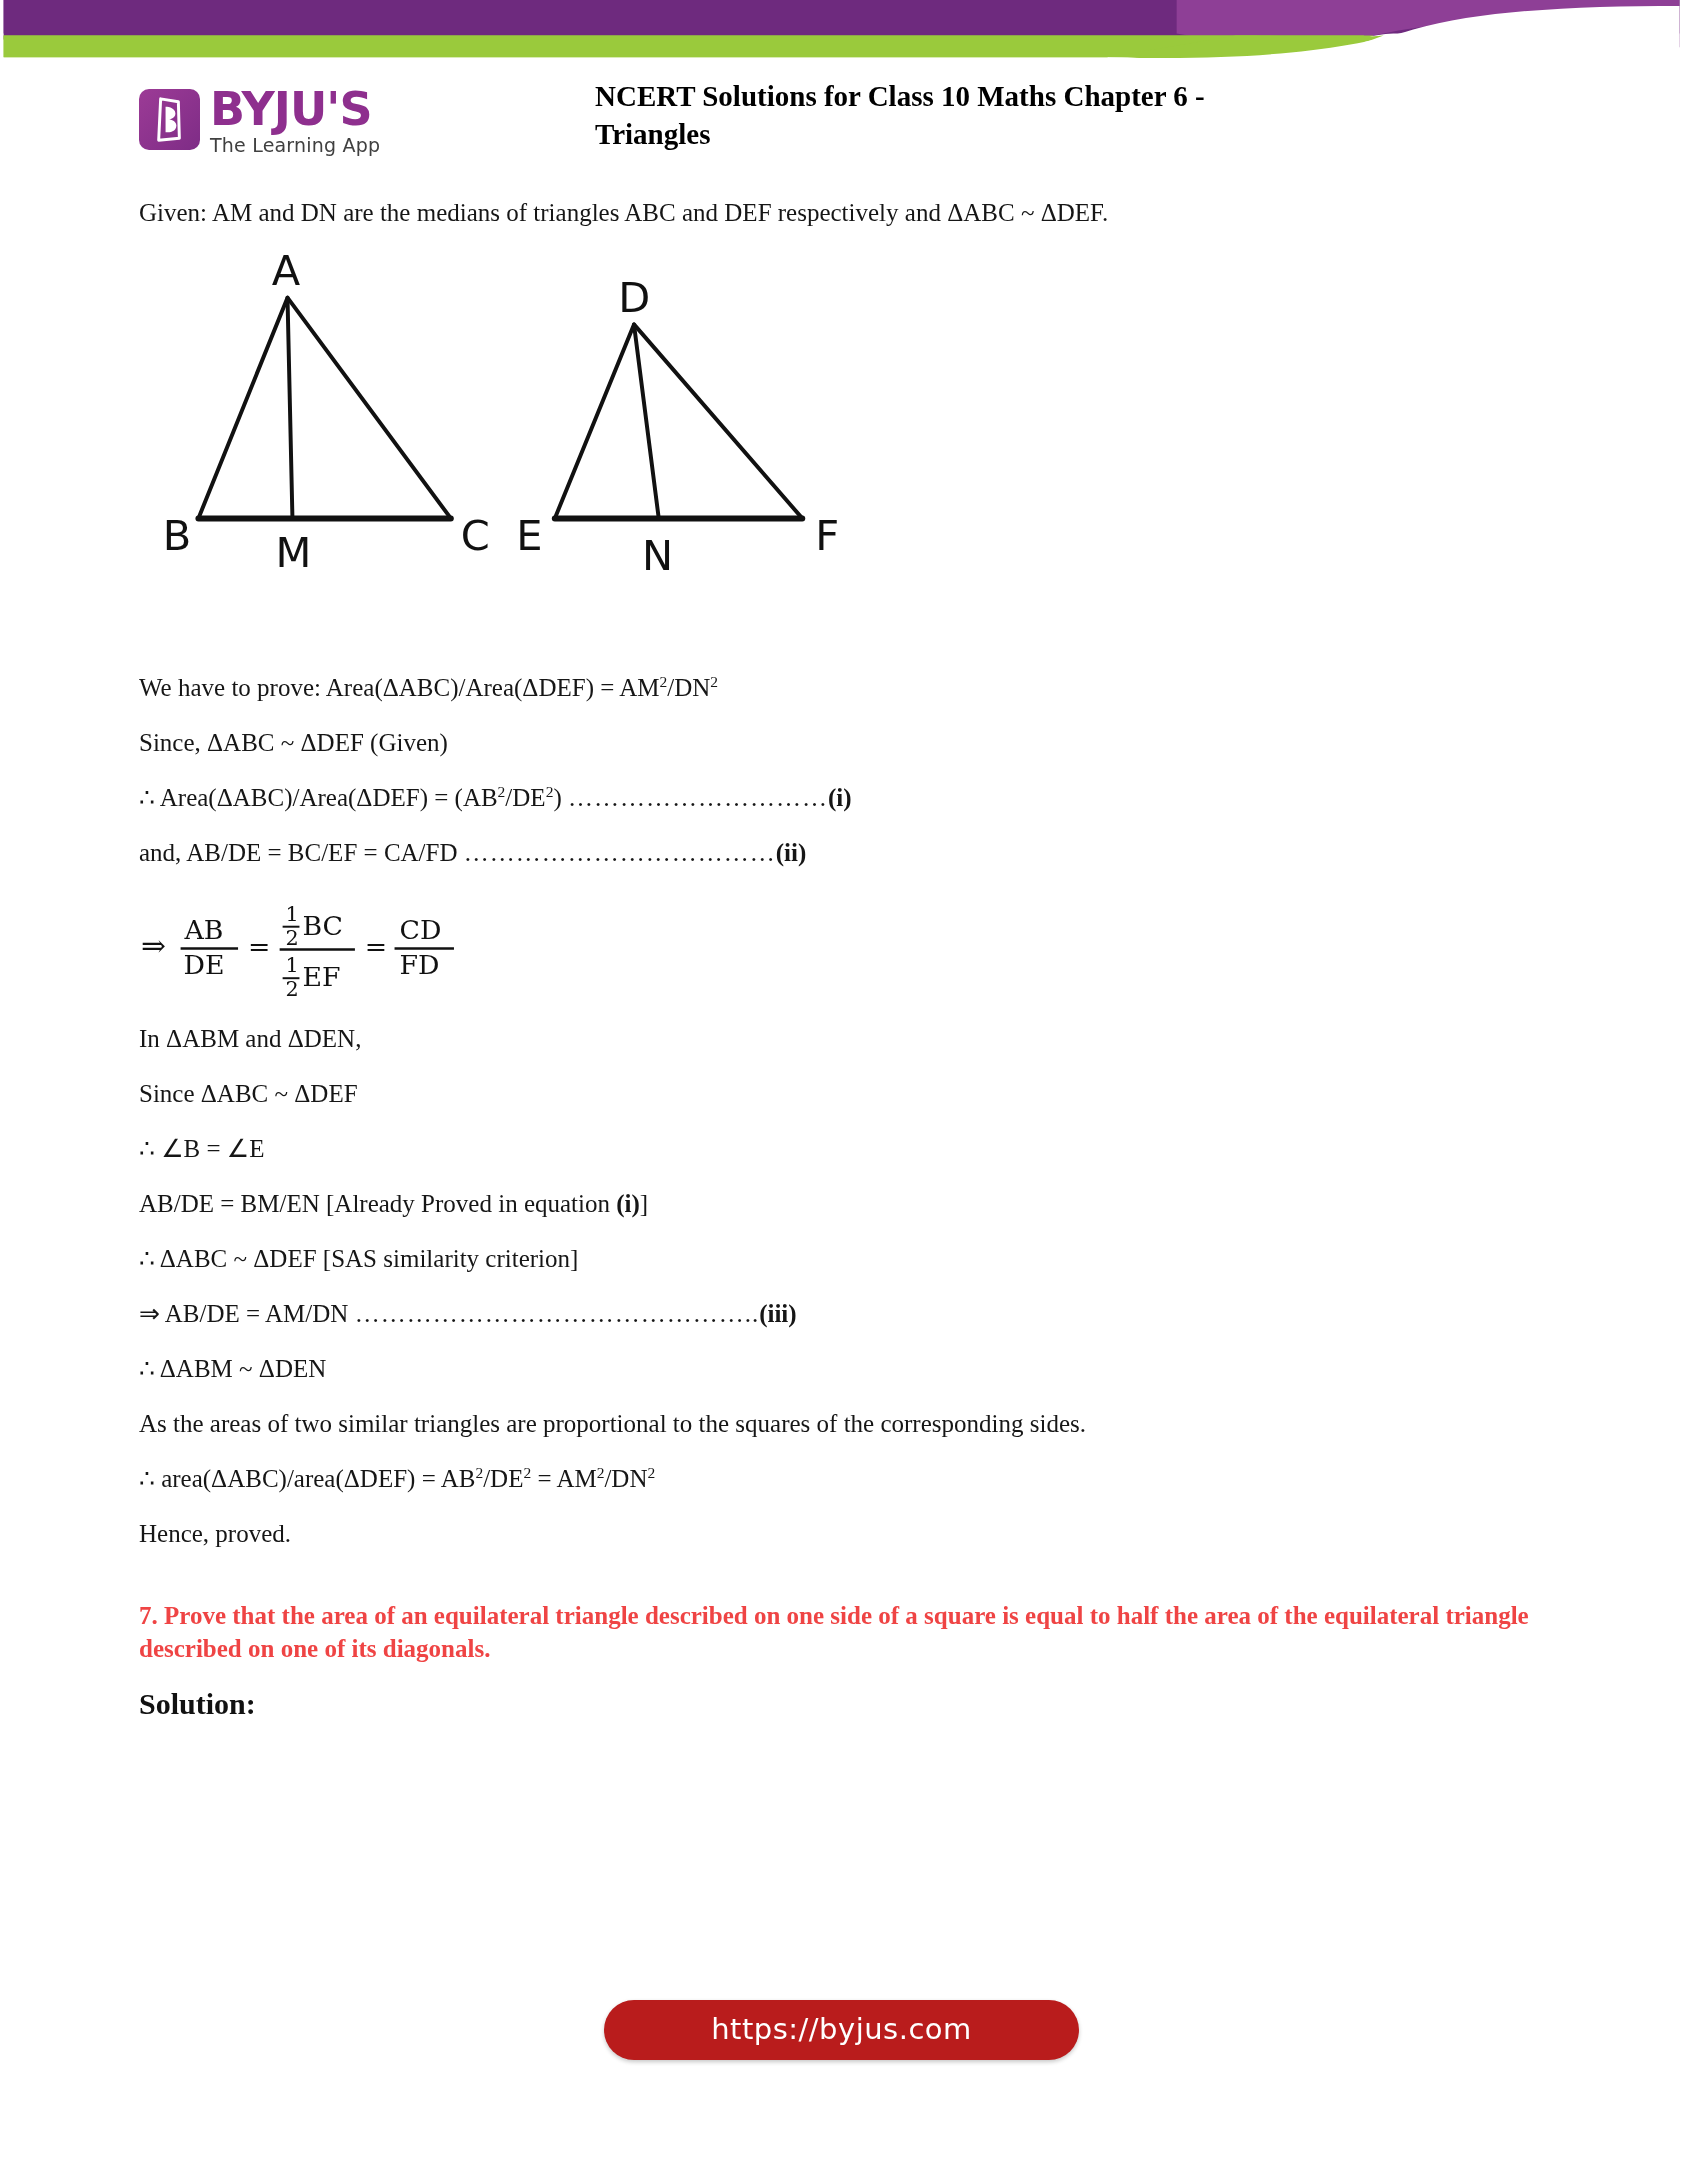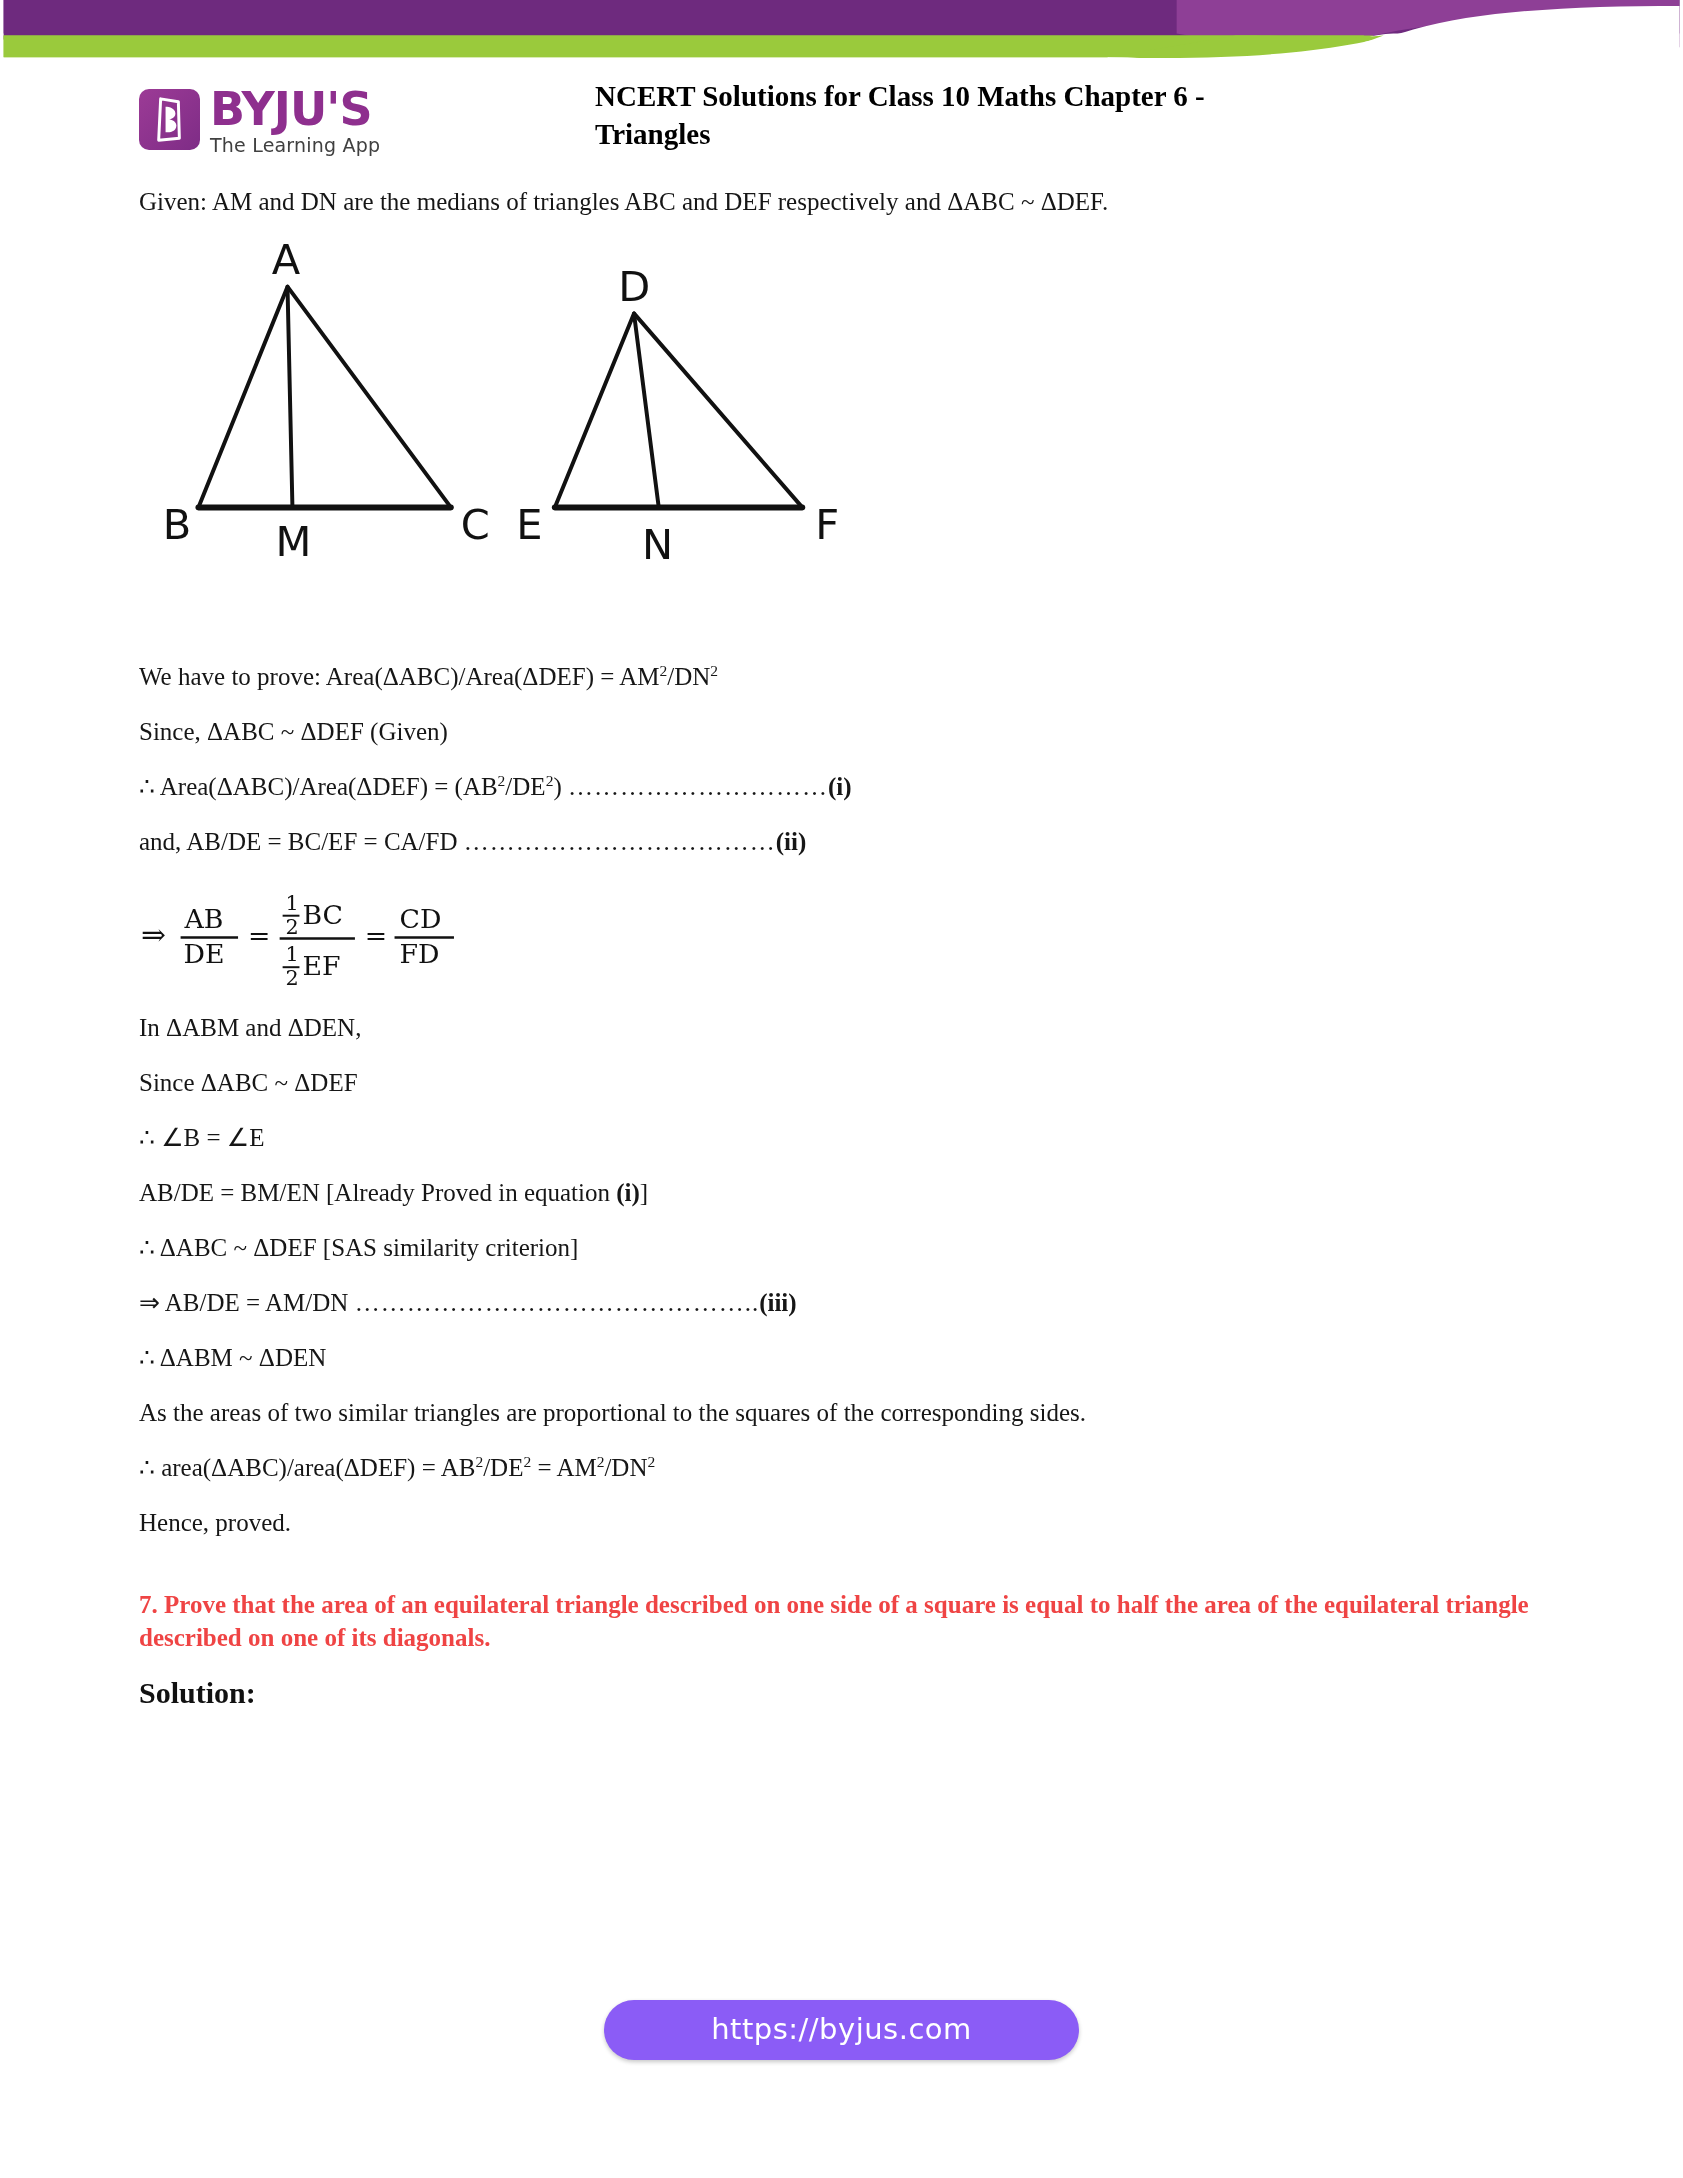--- a/index.html
+++ b/index.html
@@ -93,21 +93,21 @@
     font-weight: bold;
     font-size: 29px;
     line-height: 38px;
     color: #000000;
   }
 
   
   .content {
     position: absolute;
     left: 139px;
-    top: 187px;
+    top: 198px;
     width: 1406px;
   }
   .para {
     font-size: 25px;
     line-height: 30px;
     color: #161616;
     margin: 0 0 25px 0;
     font-family: "Liberation Serif", serif;
   }
   .para b { font-weight: bold; }
@@ -152,21 +152,21 @@
   
   .footer {
     position: absolute;
     left: 0;
     top: 2000px;
     width: 1683px;
     display: flex;
     justify-content: center;
   }
   .footer-pill {
-    background: #8b5cf6;
+    background: #b91c1c;
     color: #ffffff;
     border-radius: 30px;
     padding: 12px 0 14px 0;
     width: 475px;
     text-align: center;
     font-family: "DejaVu Sans", sans-serif;
     font-size: 29px;
     letter-spacing: 0.5px;
     box-shadow: 0 2px 4px rgba(0,0,0,0.22);
   }

